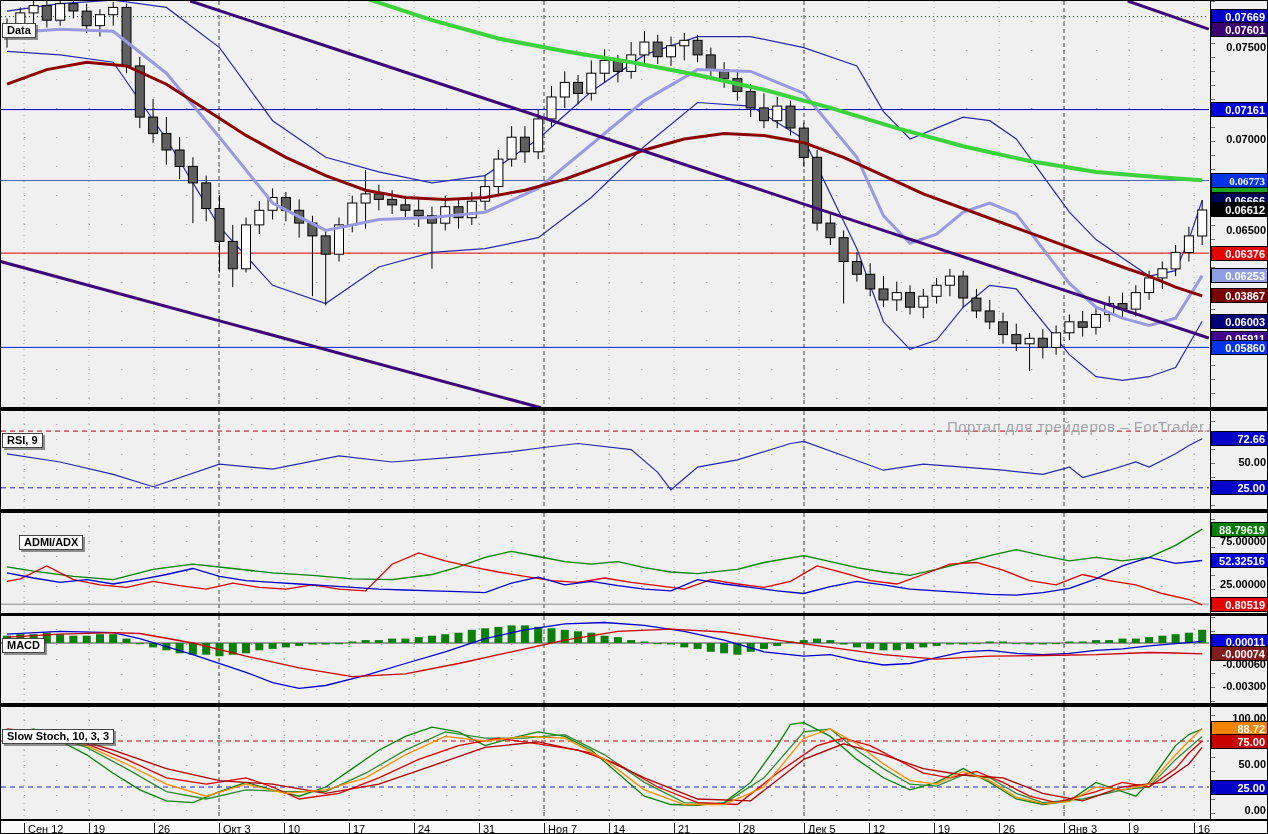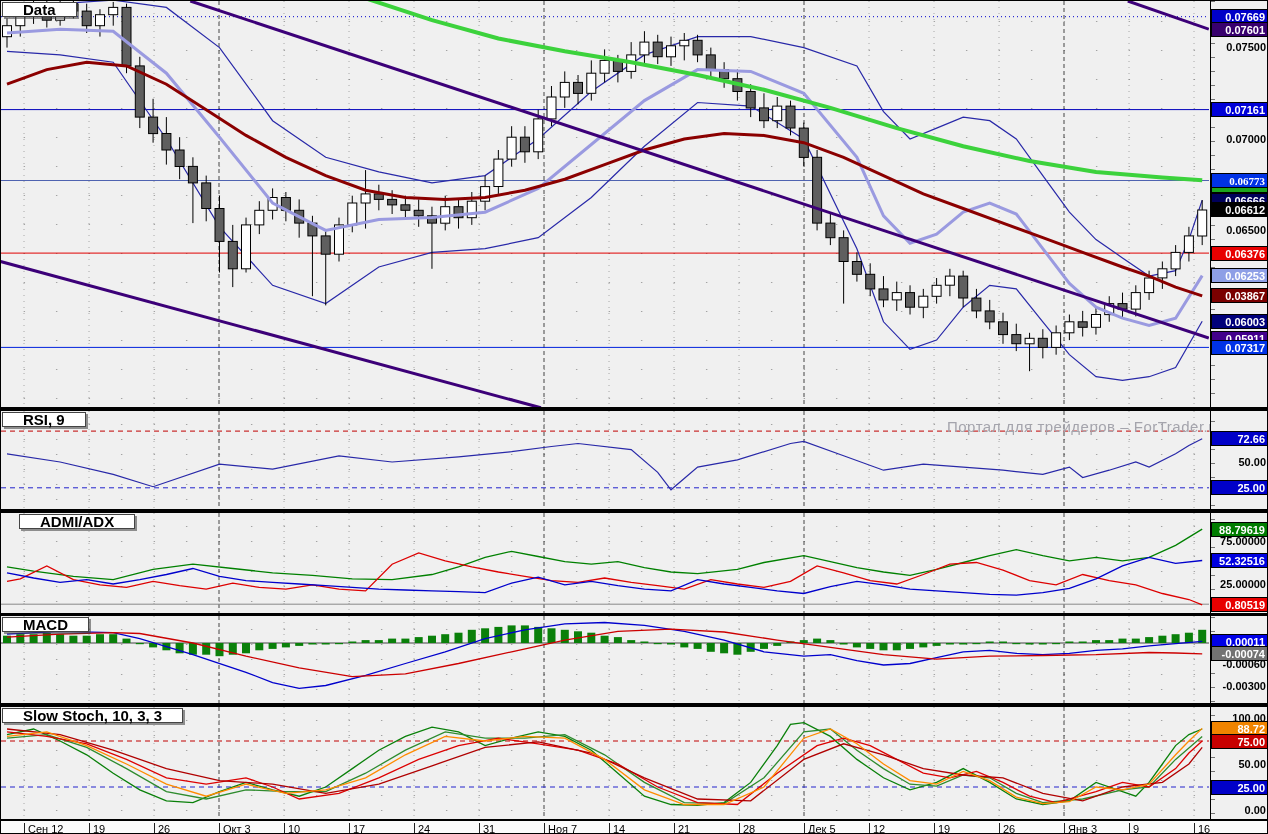--- a/index.html
+++ b/index.html
@@ -7,21 +7,21 @@
   .screen { position:relative; width:1268px; height:834px; background:#f0f0f0;
             border:1px solid #000; overflow:hidden; }
   .panel { position:absolute; left:0; width:1208px; background:#f0f0f0;
            background-image: radial-gradient(circle, #8a8a8a 0.7px, transparent 1px);
            background-size:32.5px 15px; background-position:7px 6px; }
   .panel.main-grid { background-size:32.5px 29px; }
   .panel svg { position:absolute; left:0; top:0; }
   .sep { position:absolute; left:0; width:1268px; background:#000; z-index:6; }
   .tag { position:absolute; z-index:7; background:#fff; border:1px solid #444;
          box-shadow:2px 2px 0 rgba(60,60,60,.55); color:#000; font-weight:bold;
-         font-size:15px; line-height:13px; padding:0 20px; white-space:nowrap; }
+         font-size:11px; line-height:13px; padding:0 4px; white-space:nowrap;margin-top:21px; }
   .gutter { position:absolute; left:1209px; top:0; width:59px; height:818px;
             background:#f0f0f0; border-left:1px solid #000; z-index:5; }
   .gutter-ticks { position:absolute; left:0; top:0; width:4px; height:818px;
             background:repeating-linear-gradient(#555 0 1px, transparent 1px 14px); opacity:.8; }
   .glabel { position:absolute; left:1px; width:57px; height:15px; line-height:15px;
             font-size:11px; font-weight:bold; text-align:right; padding-right:3px;
             white-space:nowrap; }
   .glabel.colored { color:#fff; border:1px solid #000; left:0; width:58px; }
   .glabel.plain { color:#000; }
   .xaxis { position:absolute; left:0; top:818px; width:1268px; height:16px;
@@ -481,31 +481,31 @@
       <div class="glabel colored" style="background: rgb(28, 164, 28); top: 177px;"></div>
       <div class="glabel colored" style="background: rgb(0, 50, 230); top: 172px; font-family: Liberation Serif, serif;">0.06773</div>
       <div class="glabel colored" style="background: rgb(0, 0, 90); top: 192px;">0.06666</div>
       <div class="glabel colored" style="background: rgb(0, 0, 0); top: 201px;">0.06612</div>
       <div class="glabel plain" style="top: 222px;">0.06500</div>
       <div class="glabel colored" style="background: rgb(232, 0, 0); top: 245px;">0.06376</div>
       <div class="glabel colored" style="background: rgb(142, 159, 230); top: 267px;">0.06253</div>
       <div class="glabel colored" style="background: rgb(122, 0, 0); top: 287px;">0.03867</div>
       <div class="glabel colored" style="background: rgb(0, 0, 122); top: 313px;">0.06003</div>
       <div class="glabel colored" style="background: rgb(66, 0, 140); top: 330px;">0.05911</div>
-      <div class="glabel colored" style="background: rgb(0, 50, 230); top: 339px;">0.07317</div>
+      <div class="glabel colored" style="background: rgb(0, 50, 230); top: 339px;">0.05860</div>
       <div class="glabel colored" style="background: rgb(0, 0, 200); top: 430px;">72.66</div>
       <div class="glabel plain" style="top: 454px;">50.00</div>
       <div class="glabel colored" style="background: rgb(0, 0, 200); top: 479px;">25.00</div>
       <div class="glabel colored" style="background: rgb(0, 125, 0); top: 521px;">88.79619</div>
       <div class="glabel plain" style="top: 533px;">75.00000</div>
       <div class="glabel colored" style="background: rgb(0, 0, 224); top: 552px;">52.32516</div>
       <div class="glabel plain" style="top: 576px;">25.00000</div>
       <div class="glabel colored" style="background: rgb(232, 0, 0); top: 596px;">0.80519</div>
       <div class="glabel colored" style="background: rgb(0, 0, 232); top: 633px;">0.00011</div>
-      <div class="glabel colored" style="background: #737373; top: 645px;">-0.00074</div>
+      <div class="glabel colored" style="background: #7f1d1d; top: 645px;">-0.00074</div>
       <div class="glabel plain" style="top: 656px;">-0.00060</div>
       <div class="glabel plain" style="top: 678px;">-0.00300</div>
       <div class="glabel plain" style="top: 710px;">100.00</div>
       <div class="glabel colored" style="background: rgb(240, 132, 0); top: 720px;">88.72</div>
       <div class="glabel colored" style="background: rgb(200, 0, 0); top: 733px;">75.00</div>
       <div class="glabel plain" style="top: 756px;">50.00</div>
       <div class="glabel colored" style="background: rgb(0, 0, 200); top: 779px;">25.00</div>
       <div class="glabel plain" style="top: 802px;">0.00</div>
     </div>
 

